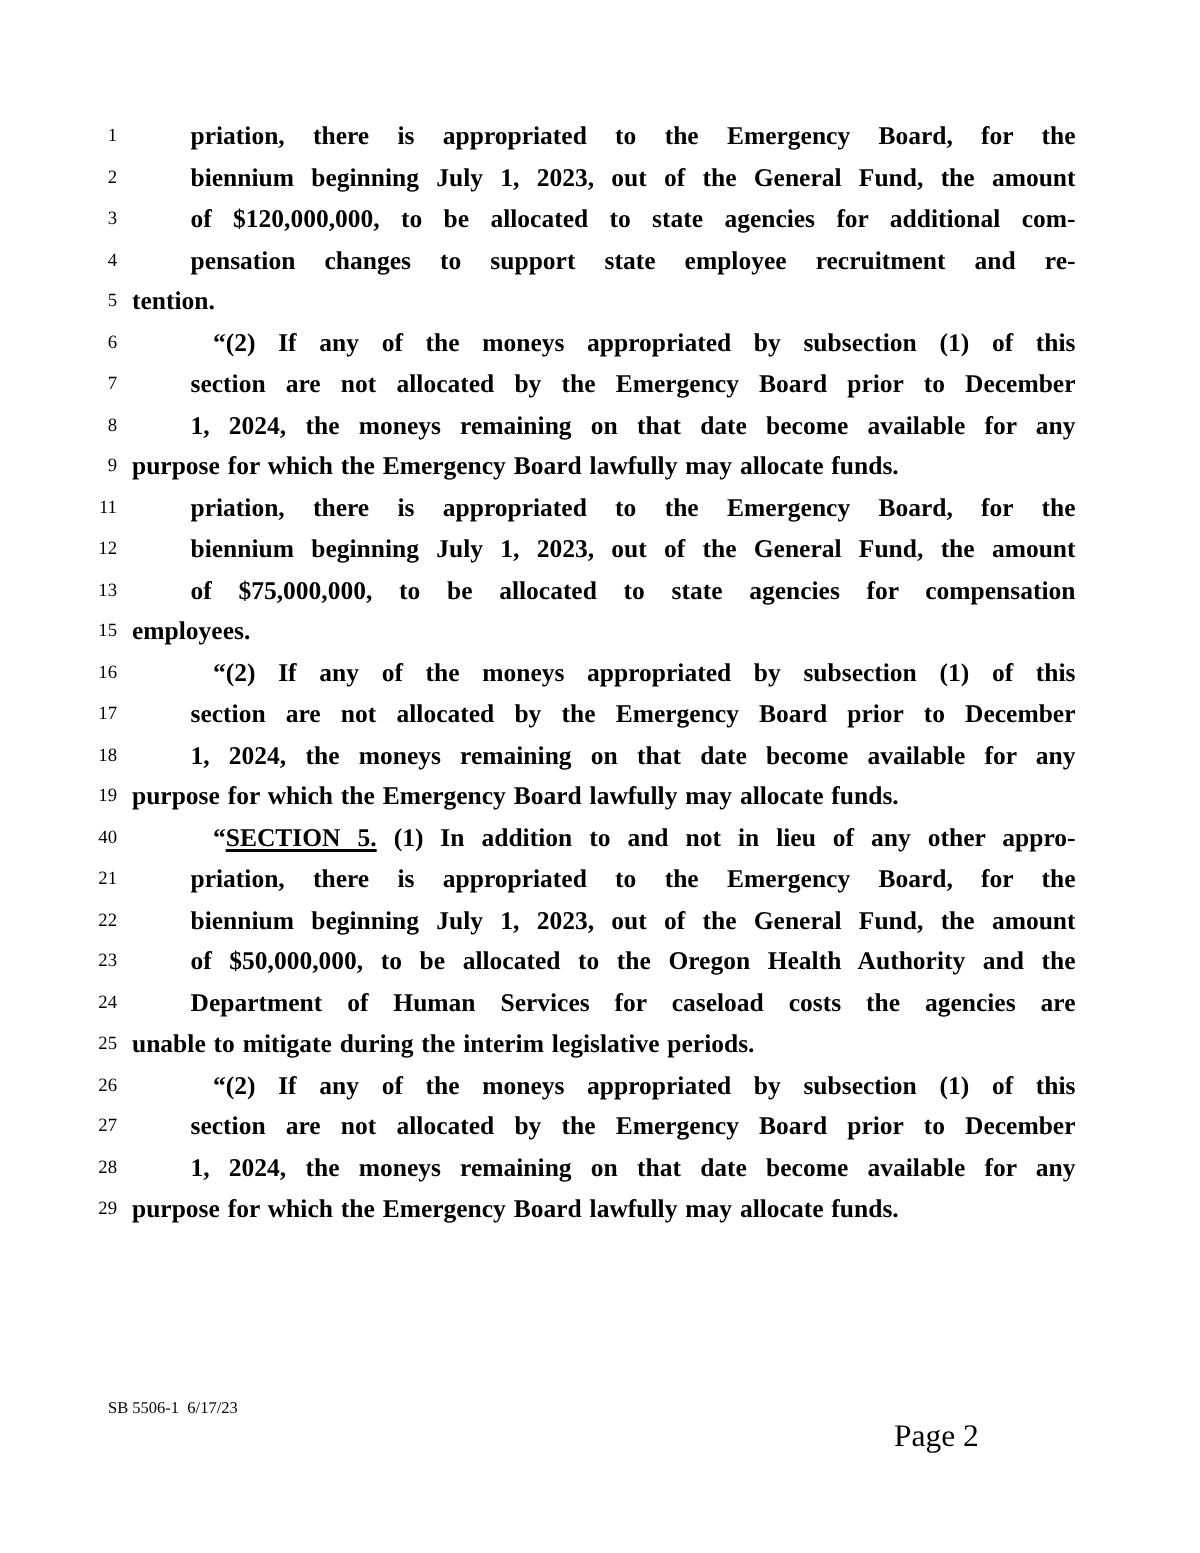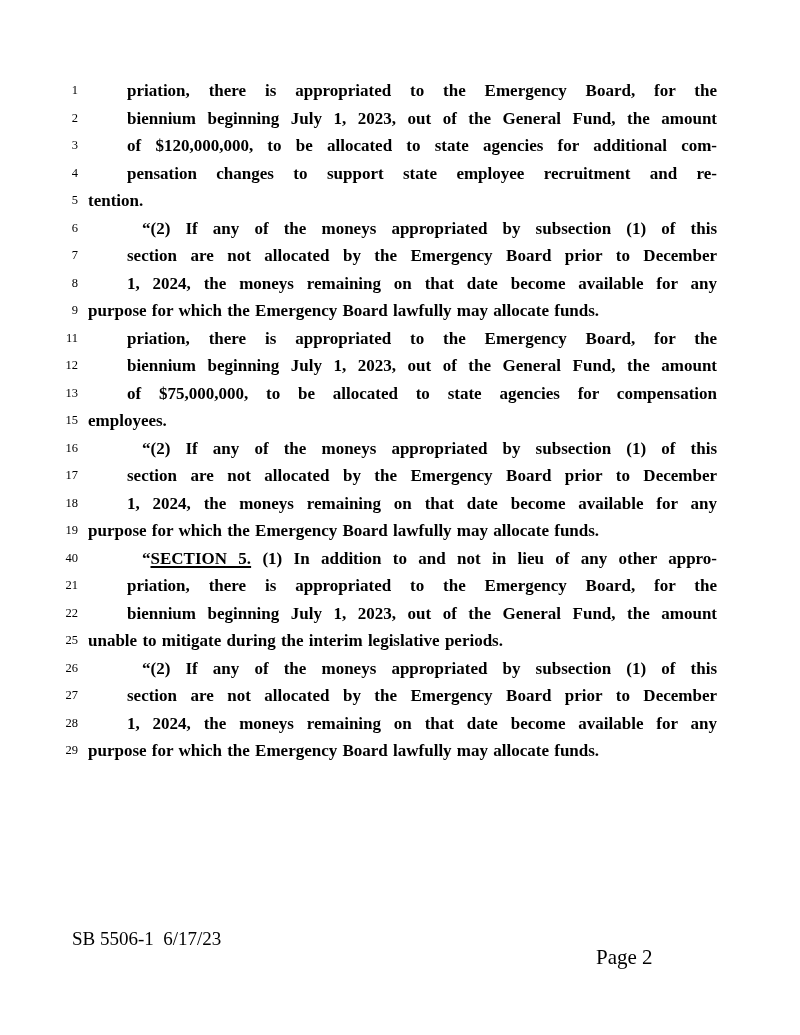--- a/index.html
+++ b/index.html
@@ -18,21 +18,21 @@
     position:absolute; left:28px; top:0; width:590px; height:27.5px;
     line-height:27.5px; font-size:17px; font-weight:bold;
     box-sizing:border-box; overflow:hidden; white-space:normal;
     word-spacing:1px;
   }
   .just { text-align:justify; text-align-last:justify;margin-left:39px; }
   .ind  { padding-left:15px; }
   .ul   { text-decoration:underline; text-decoration-thickness:1.5px; text-underline-offset:2px; }
   .footer-left {
     position:absolute; left:72px; top:930px;
-    font-size:19px; line-height:18.5px; font-weight:normal;
+    font-size:11px; line-height:18.5px; font-weight:normal;
   }
   .pre { white-space:pre; }
   .footer-page {
     position:absolute; left:596px; top:948px;
     font-size:21px; line-height:18.5px; font-weight:normal;
   }
 </style>
 </head>
 <body>
 
@@ -112,20 +112,28 @@
       </div>
       <div class="line-row">
         <span class="line-num">21</span>
         <div class="line-text just"><span>priation, there is appropriated to the Emergency Board, for the</span></div>
       </div>
       <div class="line-row">
         <span class="line-num">22</span>
         <div class="line-text just"><span>biennium beginning July 1, 2023, out of the General Fund, the amount</span></div>
       </div>
       <div class="line-row">
+        <span class="line-num">23</span>
+        <div class="line-text just"><span>of $50,000,000, to be allocated to the Oregon Health Authority and the</span></div>
+      </div>
+      <div class="line-row">
+        <span class="line-num">24</span>
+        <div class="line-text just"><span>Department of Human Services for caseload costs the agencies are</span></div>
+      </div>
+      <div class="line-row">
         <span class="line-num">25</span>
         <div class="line-text"><span>unable to mitigate during the interim legislative periods.</span></div>
       </div>
       <div class="line-row">
         <span class="line-num">26</span>
         <div class="line-text just ind"><span>“(2) If any of the moneys appropriated by subsection (1) of this</span></div>
       </div>
       <div class="line-row">
         <span class="line-num">27</span>
         <div class="line-text just"><span>section are not allocated by the Emergency Board prior to December</span></div>

